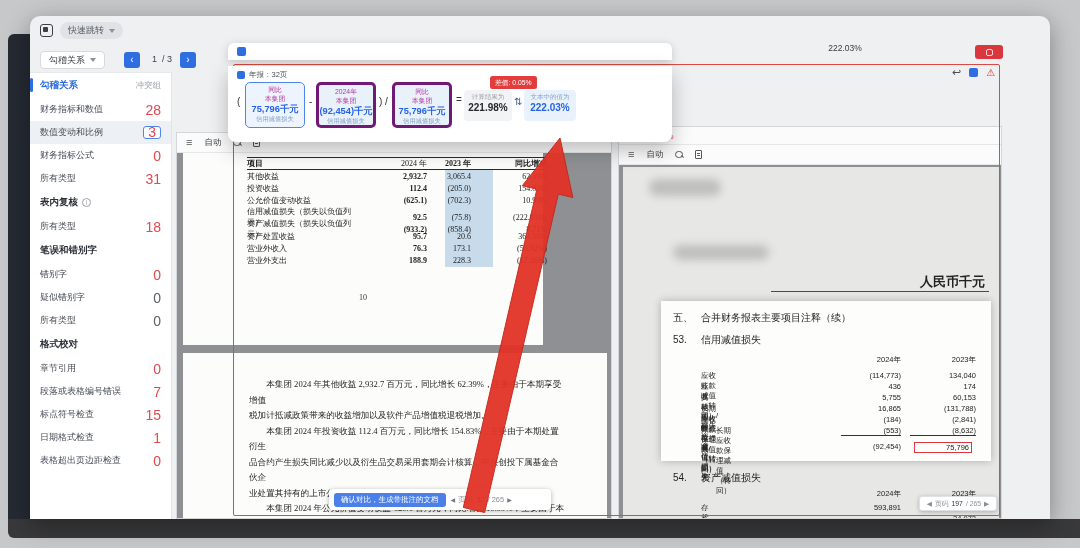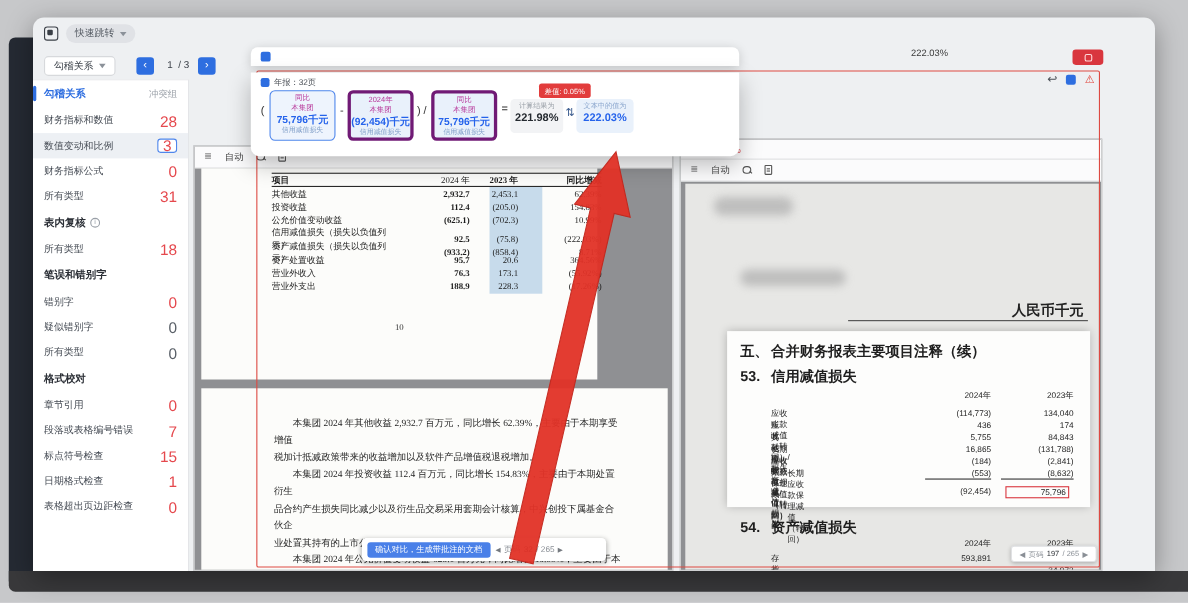--- a/index.html
+++ b/index.html
@@ -106,21 +106,21 @@
   #text-box .lbl { color:#8aa6cd; } #text-box .val { color:#2563eb; }
   #swap-arrow { position:absolute; left:277px; top:30px; font-size:10px; color:#3b5c8f; }
   #diff-badge { position:absolute; left:257px; top:10px; background:#e23c3c; color:#fff; font-size:6.8px; padding:1.5px 5px; border-radius:2.5px; white-space:nowrap; z-index:2; }
 
   
   #right-page { left:4px; top:2px; width:376px; height:351px; background:#e7e7e5; overflow:hidden; }
   .blur-blob { position:absolute; background:#a9a9a9; filter:blur(4px); border-radius:8px; opacity:.65; }
   #currency { position:absolute; right:14px; top:106px; font-size:13px; font-weight:bold; color:#222; }
   #rp-hline { position:absolute; left:148px; top:124px; width:218px; height:1px; background:#4a4a4a; }
   #match-card { position:absolute; left:38px; top:134px; width:330px; height:160px; background:#fdfdfc; box-shadow:0 0 8px rgba(0,0,0,.25); }
-  .sec-row { position:absolute; font-size:13px; font-weight:bold; color:#1e1e1e; }
+  .sec-row { position:absolute; font-size:10px; font-weight:normal; color:#1e1e1e; }
   .sec-no { display:inline-block; width:28px; }
   .fin2 { position:absolute; font-size:7.5px; color:#222; }
   .fin2 .nm { position:absolute; left:0; }
   .fin2 .v1 { position:absolute; width:60px; text-align:right; }
   .fin2 .v2 { position:absolute; width:66px; text-align:right; }
   .redbox { border:1.2px solid #d9363e; padding:0 2px; }
   #rp-pager { position:absolute; left:296px; top:329px; width:78px; height:15px; background:#fff; border:1px solid #e0e1e3; border-radius:3px; box-shadow:0 1px 4px rgba(0,0,0,.25); display:flex; align-items:center; justify-content:center; gap:3px; font-size:6.8px; color:#8a8f96; z-index:5; }
 
   #arrow-overlay { position:absolute; left:0; top:0; z-index:40; pointer-events:none; }
 </style>
@@ -233,21 +233,21 @@
           <div id="col-highlight"></div>
           <div class="trow thead">
             <span class="c1">项目</span>
             <span class="c2">2024 年</span>
             <span class="c3">2023 年</span>
             <span class="c4">同比增减</span>
           </div>
           <div class="trow">
               <span class="c1">其他收益</span>
               <span class="c2">2,932.7</span>
-              <span class="c3">2,453.1</span>
+              <span class="c3">3,065.4</span>
               <span class="c4">62.39%</span>
             </div>
           <div class="trow">
               <span class="c1">投资收益</span>
               <span class="c2">112.4</span>
               <span class="c3">(205.0)</span>
               <span class="c4">154.83%</span>
             </div>
           <div class="trow">
               <span class="c1">公允价值变动收益</span>
@@ -347,21 +347,21 @@
               <span class="v2" style="left:249px;">134,040</span>
             </div>
           <div class="fin2" style="top:81px;">
               <span class="nm" style="left:40px;">应收款项融资减值损失</span>
               <span class="v1" style="left:180px;">436</span>
               <span class="v2" style="left:249px;">174</span>
             </div>
           <div class="fin2" style="top:92px;">
               <span class="nm" style="left:40px;">其他应收款减值损失</span>
               <span class="v1" style="left:180px;">5,755</span>
-              <span class="v2" style="left:249px;">84,843</span>
+              <span class="v2" style="left:249px;">60,153</span>
             </div>
           <div class="fin2" style="top:103px;">
               <span class="nm" style="left:40px;">长期应收款减值损失/（转回）</span>
               <span class="v1" style="left:180px;">16,865</span>
               <span class="v2" style="left:249px;">(131,788)</span>
             </div>
           <div class="fin2" style="top:114px;">
               <span class="nm" style="left:40px;">应收账款保理减值（转回）</span>
               <span class="v1" style="left:180px;">(184)</span>
               <span class="v2" style="left:249px;">(2,841)</span>

